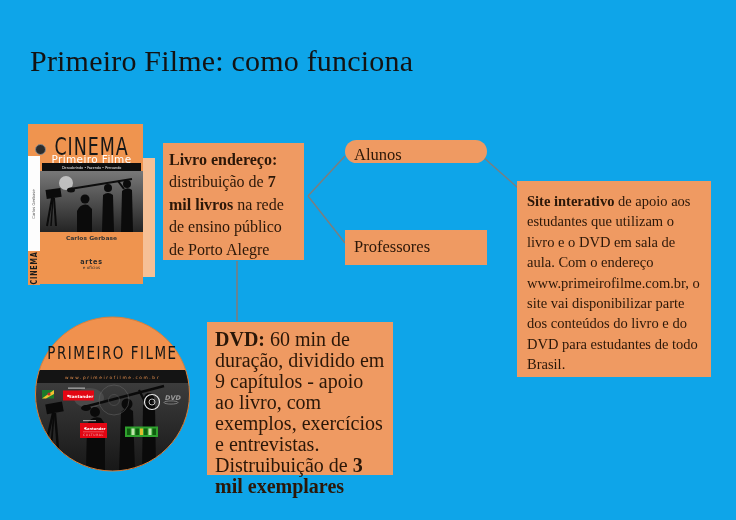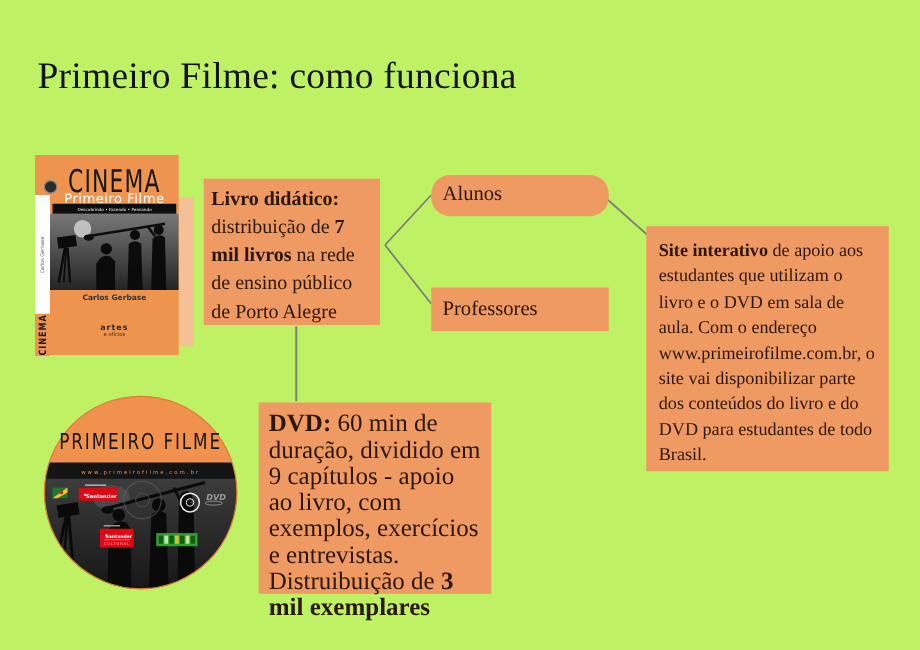--- a/index.html
+++ b/index.html
@@ -1,26 +1,26 @@
 <!DOCTYPE html>
 <html><head>
 <meta charset="utf-8">
 <style>
   html,body{margin:0;padding:0;background:#ffffff;}
-  .canvas{position:relative;width:736px;height:520px;background:#bef264;overflow:hidden;
+  .canvas{position:relative;width:736px;height:520px;background:#0ea5e9;overflow:hidden;
           font-family:"Liberation Serif", serif;color:#2b1708;}
 
   
   .page-title{position:absolute;left:30px;top:44px;font-size:30px;color:#131313;letter-spacing:.2px;}
 
   
   .obox{position:absolute;background:#EF9A62;color:#2b1708;box-sizing:border-box;}
   .obox .b{font-weight:bold;}
   .box-livro{left:163px;top:143px;width:141px;height:117px;padding:6px 6px;font-size:16px;line-height:22.4px;}
-  .box-alunos{left:345px;top:140px;width:142px;height:33px;padding:5px 0 0 9px;font-size:16.5px;border-radius:15px;}
+  .box-alunos{left:345px;top:140px;width:142px;height:23px;padding:5px 0 0 9px;font-size:16.5px;border-radius:15px;}
   .box-prof{left:345px;top:230px;width:142px;height:35px;padding:7px 0 0 9px;font-size:16.5px;}
   .box-site{left:517px;top:181px;width:194px;height:196px;padding:10px 10px;font-size:14.5px;line-height:20.4px;}
   .box-dvd{left:207px;top:322px;width:186px;height:153px;padding:7px 8px;font-size:20px;line-height:21px;}
 
   
   .connectors{position:absolute;left:0;top:0;width:736px;height:520px;pointer-events:none;}
 
   
   .book{position:absolute;left:28px;top:124px;width:127px;height:161px;}
   .back-edge{position:absolute;left:115px;top:34px;width:12px;height:119px;background:#F6C096;}
@@ -123,21 +123,21 @@
       <div class="cover-author">Carlos Gerbase</div>
       <div class="cover-publisher">
         <div class="p1">artes</div>
         <div class="p2">e ofícios</div>
       </div>
     </div>
     <div class="badge"></div>
   </div>
 
   <div class="obox box-livro">
-    <span class="b">Livro didático:</span><span> distribuição de </span><span class="b">7 mil livros</span><span> na rede de ensino público de Porto Alegre</span>
+    <span class="b">Livro endereço:</span><span> distribuição de </span><span class="b">7 mil livros</span><span> na rede de ensino público de Porto Alegre</span>
   </div>
 
   <div class="obox box-alunos">
     <span>Alunos</span>
   </div>
 
   <div class="obox box-site">
     <span class="b">Site interativo</span><span> de apoio aos estudantes que utilizam o livro e o DVD em sala de aula. Com o endereço www.primeirofilme.com.br, o site vai disponibilizar parte dos conteúdos do livro e do DVD para estudantes de todo Brasil.</span>
   </div>
 

